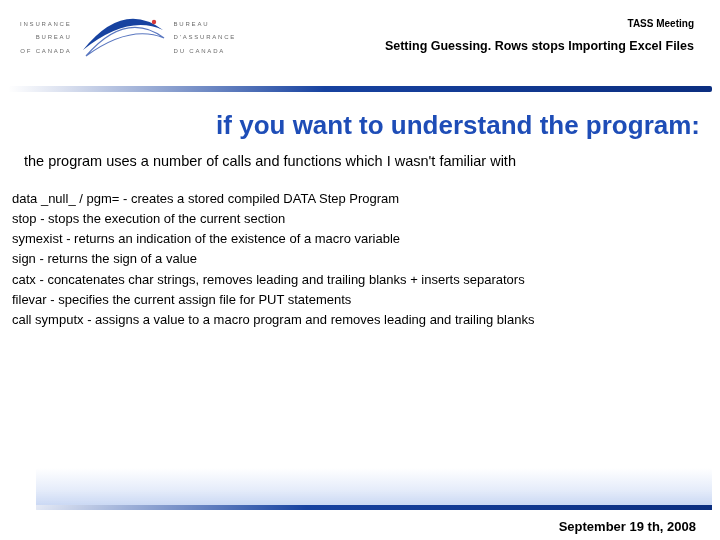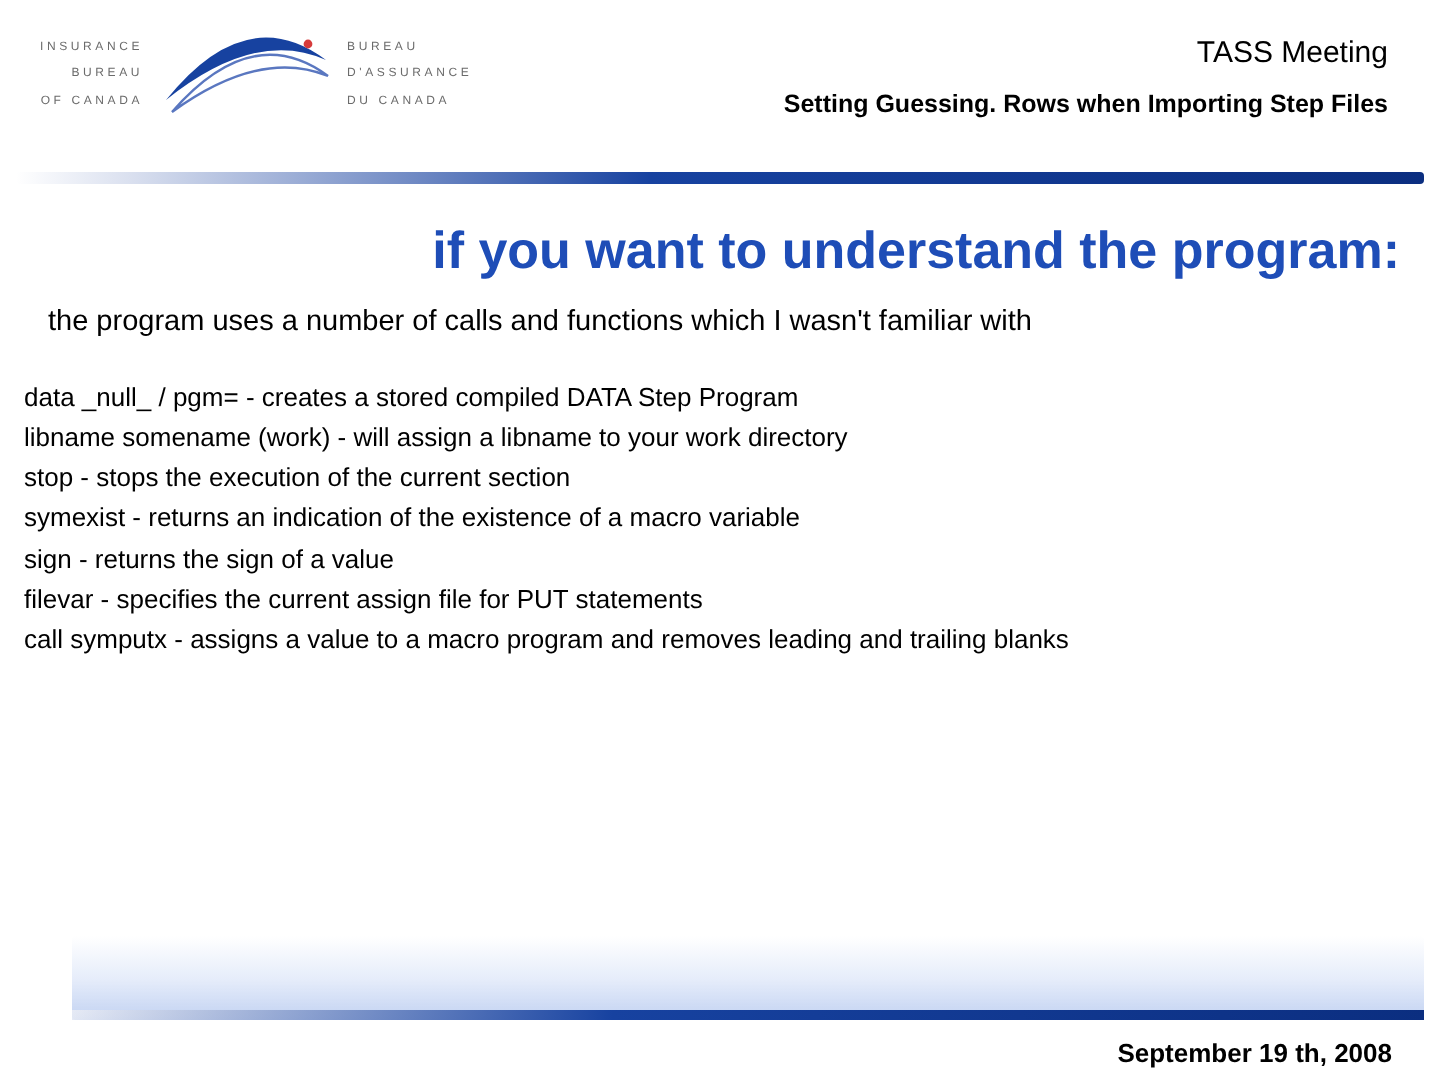--- a/index.html
+++ b/index.html
@@ -34,22 +34,22 @@
     width: 90px;
     height: 60px;
   }
   .header-titles {
     margin-left: auto;
     text-align: right;
     padding-top: 10px;
     padding-right: 6px;
   }
   .meeting-title {
-    font-size: 15px;
-    font-weight: normal;
+    font-size: 10px;
+    font-weight: bold;
     color: #000;
     margin-bottom: 10px;
   }
   .subtitle {
     font-size: 12.5px;
     font-weight: bold;
     color: #000;
   }
   .divider-top {
     height: 6px;
@@ -123,36 +123,36 @@
       <circle cx="76" cy="14" r="2.2" fill="#d63b3b"></circle>
     </svg>
     <div class="logo-text-right">
       <div>BUREAU</div>
       <div>D'ASSURANCE</div>
       <div>DU CANADA</div>
     </div>
   </div>
   <div class="header-titles">
     <div class="meeting-title">TASS Meeting</div>
-    <div class="subtitle">Setting Guessing. Rows when Importing Step Files</div>
+    <div class="subtitle">Setting Guessing. Rows stops Importing Excel Files</div>
   </div>
 </div>
 
 <div class="divider-top"></div>
 
 <div class="slide-title">if you want to understand the program:</div>
 
 <div class="intro">the program uses a number of calls and functions which I wasn't familiar with</div>
 
 <div class="list">
   <div class="list-line">data _null_ / pgm=  - creates a stored compiled DATA Step Program</div>
-  <div class="list-line">libname somename (work) - will assign a libname to your work directory</div>
   <div class="list-line">stop - stops the execution of the current section</div>
   <div class="list-line">symexist - returns an indication of the existence of a macro variable</div>
   <div class="list-line">sign - returns the sign of a value</div>
+  <div class="list-line">catx - concatenates char strings, removes leading and trailing blanks + inserts separators</div>
   <div class="list-line">filevar - specifies the current assign file for PUT statements</div>
   <div class="list-line">call symputx - assigns a value to a macro program and removes leading and trailing blanks</div>
 </div>
 
 <div class="footer-area">
   <div class="gradient-band"></div>
   <div class="footer-date">September 19 th, 2008</div>
 </div>
 
 </body></html>

